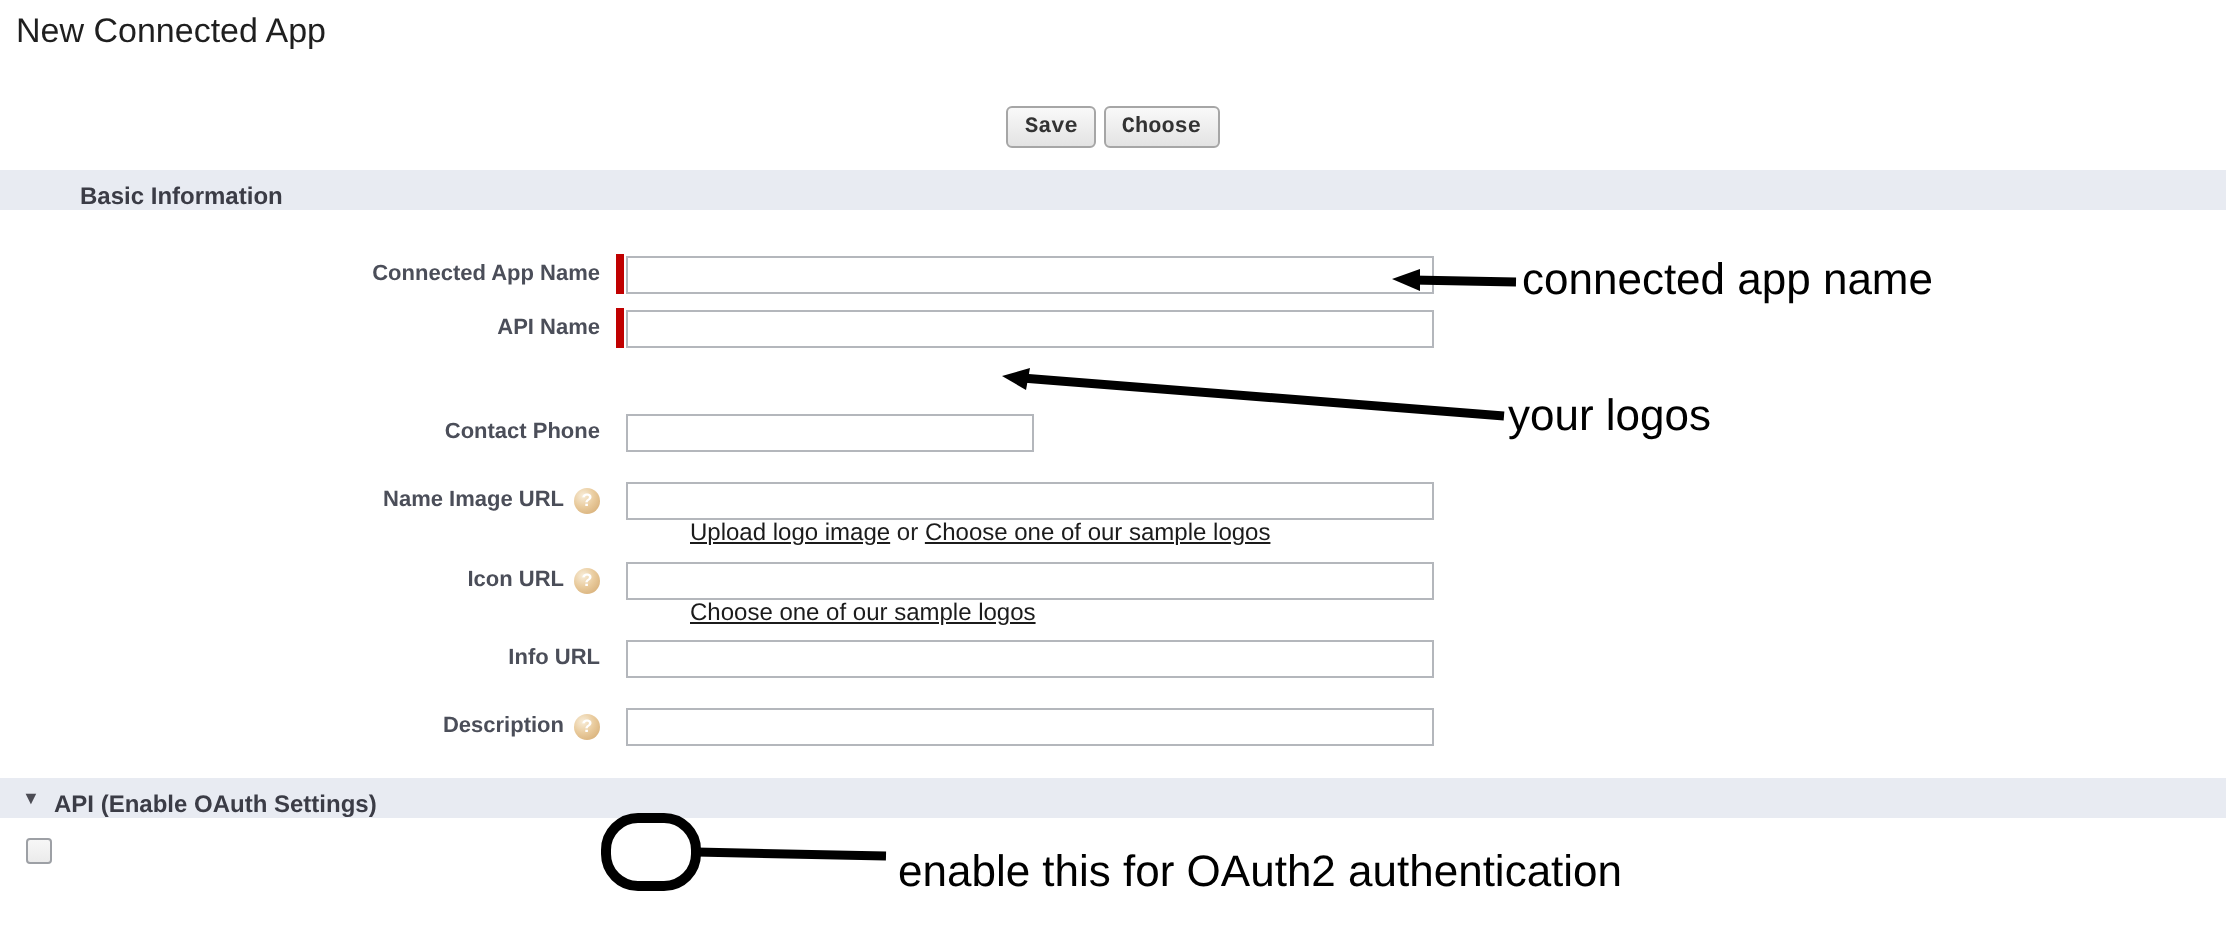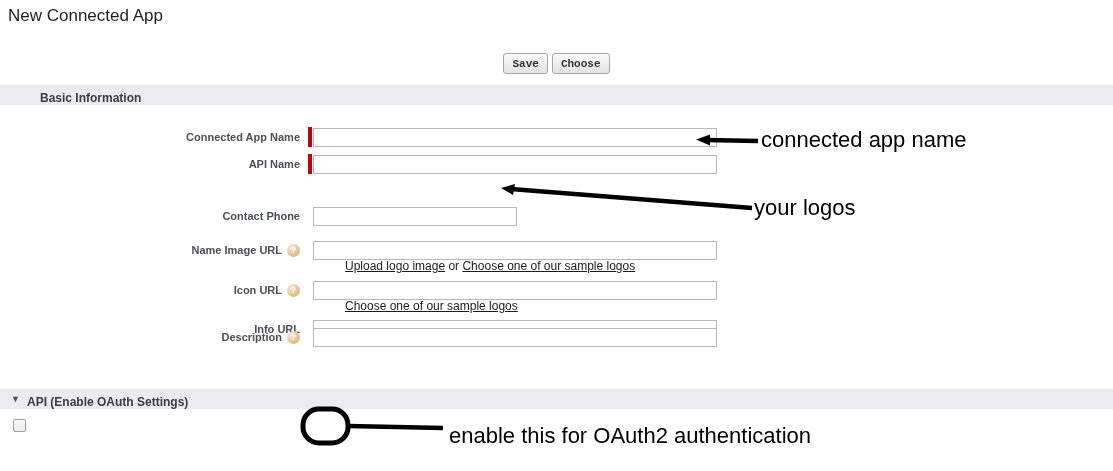--- a/index.html
+++ b/index.html
@@ -149,21 +149,21 @@
   </div>
 
   <div class="row" style="top:319px">
     <div class="lbl">
       <span>Info URL</span>
     </div>
     <span class="req off"></span>
     <input class="txt" value="" style="">
   </div>
 
-  <div class="row" style="top:327px">
+  <div class="row" style="top:353px">
     <div class="lbl">
       <span>Description</span>
       <span class="help">?</span>
     </div>
     <span class="req off"></span>
     <input class="txt" value="" style="">
   </div>
 
   <div class="section-bar" style="top:389px">
     <span class="tri">▼</span>

